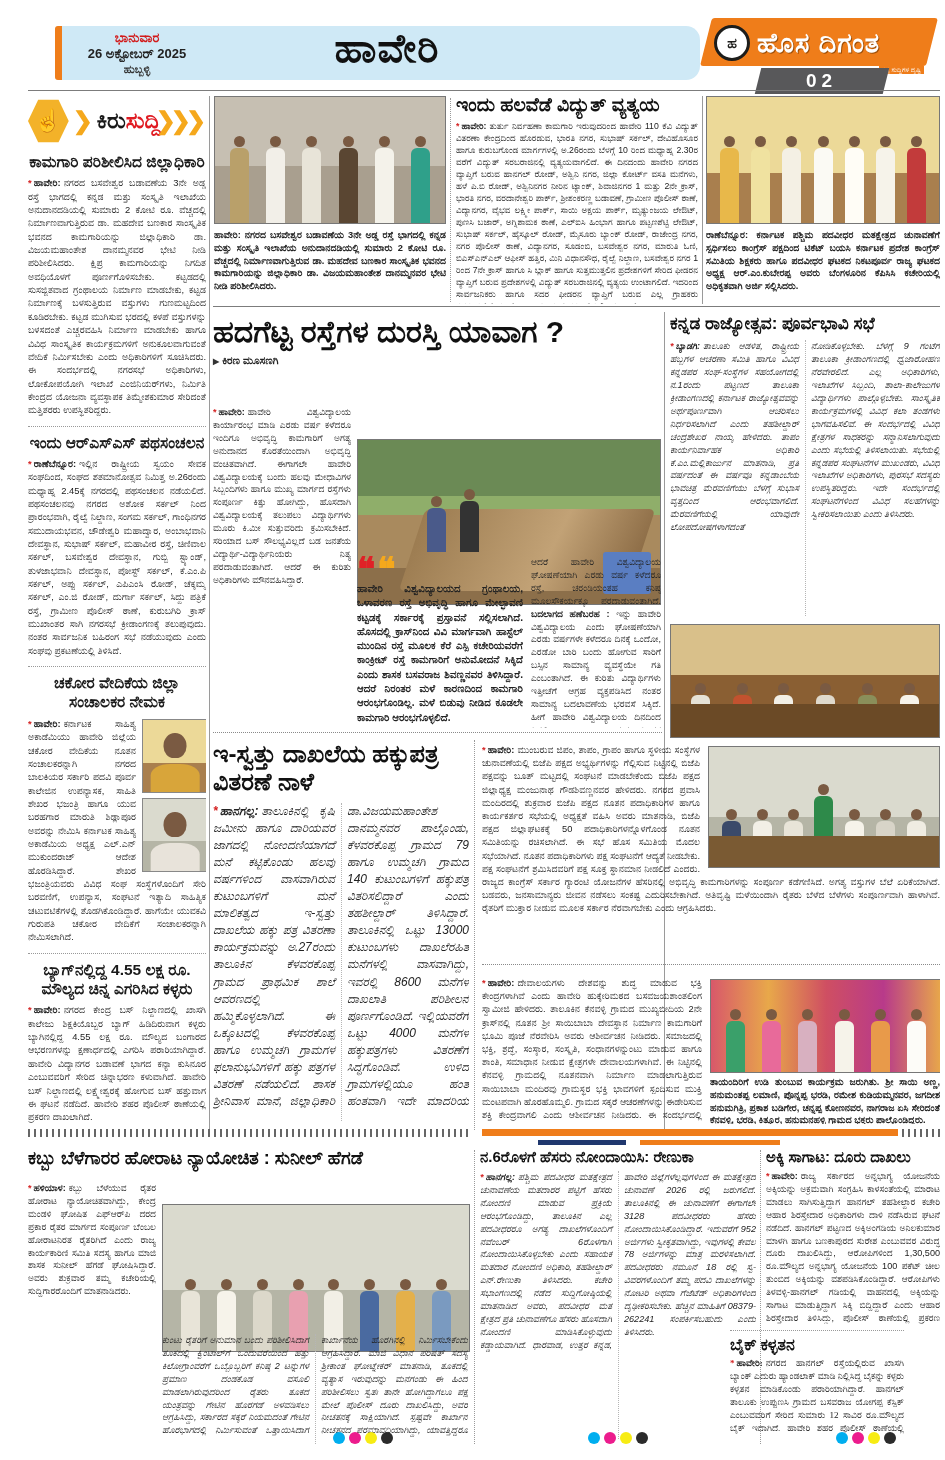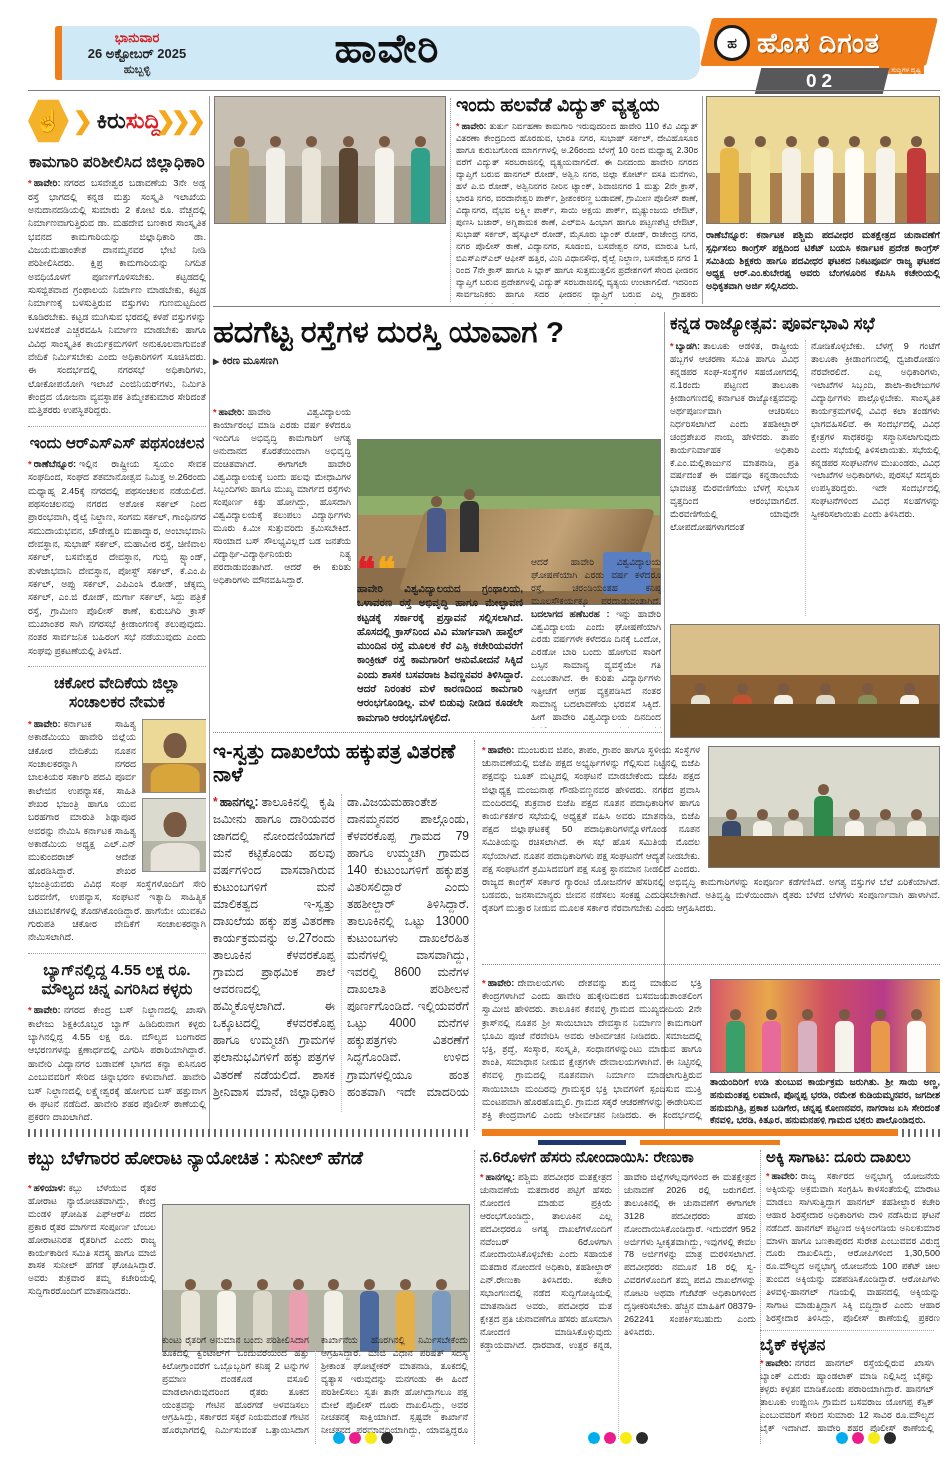--- a/index.html
+++ b/index.html
@@ -96,21 +96,21 @@
   .qm.red{color:#e02127;}
   .qm.yel{color:#f5a81c;}
   .qtext{font-size:10.2px;font-weight:700;line-height:1.4;color:#222;text-align:justify;}
   
   .fig-r{float:right;margin:2px 0 4px 8px;}
   .fig-r .caption{margin-top:3px;}
   
   .dots{display:flex;gap:4px;}
   .dot{width:12px;height:12px;border-radius:50%;}
   .c{background:#00aeef}.m{background:#ec1c8d}.y{background:#f7ec13}.k{background:#2b2b2b}
-  .cols2{column-count:2;column-gap:12px;column-rule:1px dotted #b5b5b5;}
+  .cols2{column-count:2;column-gap:12px;column-rule:1px dotted #b5b5b5;font-style:italic;}
 </style>
 </head>
 <body>
 
 <div class="page">
 
   <div class="abs mast-band"></div>
   <div class="abs mast-tab"></div>
   <div class="abs dateblock">
     <div class="day">ಭಾನುವಾರ</div>
@@ -214,20 +214,21 @@
         <div class="person" style="--shirt:#f4f2ea;">
             <div class="head"></div>
             <div class="torso"></div>
           </div>
         <div class="person" style="--shirt:#2fa08a;">
             <div class="head"></div>
             <div class="torso"></div>
           </div>
       </div>
     </div>
+    <p class="caption" style="margin:5px 0 0;">ಹಾವೇರಿ: ನಗರದ ಬಸವೇಶ್ವರ ಬಡಾವಣೆಯ 3ನೇ ಅಡ್ಡ ರಸ್ತೆ ಭಾಗದಲ್ಲಿ ಕನ್ನಡ ಮತ್ತು ಸಂಸ್ಕೃತಿ ಇಲಾಖೆಯ ಅನುದಾನದಡಿಯಲ್ಲಿ ಸುಮಾರು 2 ಕೋಟಿ ರೂ. ವೆಚ್ಚದಲ್ಲಿ ನಿರ್ಮಾಣವಾಗುತ್ತಿರುವ ಡಾ. ಮಹದೇವ ಬಣಕಾರ ಸಾಂಸ್ಕೃತಿಕ ಭವನದ ಕಾಮಗಾರಿಯನ್ನು ಜಿಲ್ಲಾಧಿಕಾರಿ ಡಾ. ವಿಜಯಮಹಾಂತೇಶ ದಾನಮ್ಮನವರ ಭೇಟಿ ನೀಡಿ ಪರಿಶೀಲಿಸಿದರು.</p>
   </div>
 
   <div class="abs clip" style="left:456px;top:94px;width:242px;height:210px;">
     <div class="headline-md">ಇಂದು ಹಲವೆಡೆ ವಿದ್ಯುತ್ ವ್ಯತ್ಯಯ</div>
     <p class="bodytext" style="margin:4px 0 0;font-size:8.7px;line-height:1.38;"><span class="star">*</span><b class="dl">ಹಾವೇರಿ:</b><span>ತುರ್ತು ನಿರ್ವಹಣಾ ಕಾಮಗಾರಿ ಇರುವುದರಿಂದ ಹಾವೇರಿ 110 ಕೆವಿ ವಿದ್ಯುತ್ ವಿತರಣಾ ಕೇಂದ್ರದಿಂದ ಹೊರಡುವ, ಭಾರತಿ ನಗರ, ಸುಭಾಷ್ ಸರ್ಕಲ್, ದೇವಿಹೊಸೂರ ಹಾಗೂ ಕುರುಬಗೊಂಡ ಮಾರ್ಗಗಳಲ್ಲಿ ಅ.26ರಂದು ಬೆಳಗ್ಗೆ 10 ರಿಂದ ಮಧ್ಯಾಹ್ನ 2.30ರ ವರೆಗೆ ವಿದ್ಯುತ್ ಸರಬರಾಜಿನಲ್ಲಿ ವ್ಯತ್ಯಯವಾಗಲಿದೆ. ಈ ದಿನದಂದು ಹಾವೇರಿ ನಗರದ ವ್ಯಾಪ್ತಿಗೆ ಬರುವ ಹಾನಗಲ್ ರೋಡ್, ಅಶ್ವಿನಿ ನಗರ, ಜಿಲ್ಲಾ ಕೋರ್ಟ್ ವಸತಿ ಮನೆಗಳು, ಹಳೆ ಪಿ.ಬಿ ರೋಡ್, ಅಶ್ವಿನಿನಗರ ನೀರಿನ ಟ್ಯಾಂಕ್, ಶಿವಾಜಿನಗರ 1 ಮತ್ತು 2ನೇ ಕ್ರಾಸ್, ಭಾರತಿ ನಗರ, ವರದಾನೇಶ್ವರಿ ಪಾರ್ಕ್, ಶ್ರೀಶಂಕರಣ್ಣ ಬಡಾವಣೆ, ಗ್ರಾಮೀಣ ಪೊಲೀಸ್ ಠಾಣೆ, ವಿದ್ಯಾನಗರ, ವೈಭವ ಲಕ್ಷ್ಮೀ ಪಾರ್ಕ್, ಸಾಯಿ ಅಕ್ಷಯ ಪಾರ್ಕ್, ಮೃತ್ಯುಂಜಯ ಲೇಔಟ್, ಪುಣಸಿ ಬಜಾರ್, ಅಗ್ನಿಶಾಮಕ ಠಾಣೆ, ಎಲ್‌ಐಸಿ ಹಿಂಭಾಗ ಹಾಗೂ ಪಟ್ಟಣಶೆಟ್ಟಿ ಲೇಔಟ್, ಸುಭಾಷ್ ಸರ್ಕಲ್, ಹೈಸ್ಕೂಲ್ ರೋಡ್, ಮೈಸೂರು ಬ್ಯಾಂಕ್ ರೋಡ್, ರಾಜೇಂದ್ರ ನಗರ, ನಗರ ಪೊಲೀಸ್ ಠಾಣೆ, ವಿದ್ಯಾನಗರ, ಸೂಡಂಬಿ, ಬಸವೇಶ್ವರ ನಗರ, ಮಾರುತಿ ಓಣಿ, ಬಿಎಸ್‌ಎನ್‌ಎಲ್ ಆಫೀಸ್ ಹತ್ತಿರ, ಮಿನಿ ವಿಧಾನಸೌಧ, ರೈಲ್ವೆ ನಿಲ್ದಾಣ, ಬಸವೇಶ್ವರ ನಗರ 1 ರಿಂದ 7ನೇ ಕ್ರಾಸ್ ಹಾಗೂ ಸಿ ಬ್ಲಾಕ್ ಹಾಗೂ ಸುತ್ತಮುತ್ತಲಿನ ಪ್ರದೇಶಗಳಿಗೆ ಸೇರಿದ ಫೀಡರನ ವ್ಯಾಪ್ತಿಗೆ ಬರುವ ಪ್ರದೇಶಗಳಲ್ಲಿ ವಿದ್ಯುತ್ ಸರಬರಾಜಿನಲ್ಲಿ ವ್ಯತ್ಯಯ ಉಂಟಾಗಲಿದೆ. ಇದರಿಂದ ಸಾರ್ವಜನಿಕರು ಹಾಗೂ ಸದರ ಫೀಡರನ ವ್ಯಾಪ್ತಿಗೆ ಬರುವ ಎಲ್ಲ ಗ್ರಾಹಕರು ಸಹಕರಿಸಬೇಕೆಂದು ಹೆಸ್ಕಾಂ ಎಂಜಿನಿಯರ್ ಪ್ರಕಟಣೆಯಲ್ಲಿ ತಿಳಿಸಿದ್ದಾರೆ.</span></p>
   </div>
 
   <div class="abs" style="left:706px;top:96px;width:234px;">
     <div class="photo ph-warm" style="width:232px;height:126px;">
       <div class="people">
@@ -329,21 +330,21 @@
         <div class="person seated" style="--shirt:#f6f3ea;">
             <div class="head"></div>
             <div class="torso"></div>
           </div>
       </div>
       <div style="position:absolute;left:0;right:0;bottom:0;height:30%;background:#6b4a26;"></div>
     </div>
   </div>
 
   <div class="abs" style="left:213px;top:740px;width:256px;height:390px;">
-    <div class="headline-lg" style="font-size:20px;">ಇ-ಸ್ವತ್ತು ದಾಖಲೆಯ ಹಕ್ಕುಪತ್ರ ವಿತರಣೆ ನಾಳೆ</div>
+    <div class="headline-lg" style="font-size:24px;">ಇ-ಸ್ವತ್ತು ದಾಖಲೆಯ ಹಕ್ಕುಪತ್ರ ವಿತರಣೆ ನಾಳೆ</div>
     <div class="cols2 clip bodytext" style="margin-top:8px;height:318px;font-size:12px;">
       <span class="star">*</span><b class="dl">ಹಾನಗಲ್ಲ:</b><span>ತಾಲೂಕಿನಲ್ಲಿ ಕೃಷಿ ಜಮೀನು ಹಾಗೂ ದಾರಿಯವರ ಜಾಗದಲ್ಲಿ ನೋಂದಣಿಯಾಗದೆ ಮನೆ ಕಟ್ಟಿಕೊಂಡು ಹಲವು ವರ್ಷಗಳಿಂದ ವಾಸವಾಗಿರುವ ಕುಟುಂಬಗಳಿಗೆ ಮನೆ ಮಾಲಿಕತ್ವದ ಇ-ಸ್ವತ್ತು ದಾಖಲೆಯ ಹಕ್ಕು ಪತ್ರ ವಿತರಣಾ ಕಾರ್ಯಕ್ರಮವನ್ನು ಅ.27ರಂದು ತಾಲೂಕಿನ ಕೆಳವರಕೊಪ್ಪ ಗ್ರಾಮದ ಪ್ರಾಥಮಿಕ ಶಾಲೆ ಆವರಣದಲ್ಲಿ ಹಮ್ಮಿಕೊಳ್ಳಲಾಗಿದೆ. ಈ ಒಕ್ಕೂಟದಲ್ಲಿ ಕೆಳವರಕೊಪ್ಪ ಹಾಗೂ ಉಮ್ಮಚಗಿ ಗ್ರಾಮಗಳ ಫಲಾನುಭವಿಗಳಿಗೆ ಹಕ್ಕು ಪತ್ರಗಳ ವಿತರಣೆ ನಡೆಯಲಿದೆ. ಶಾಸಕ ಶ್ರೀನಿವಾಸ ಮಾನೆ, ಜಿಲ್ಲಾಧಿಕಾರಿ ಡಾ.ವಿಜಯಮಹಾಂತೇಶ ದಾನಮ್ಮನವರ ಪಾಲ್ಗೊಂಡು, ಕೆಳವರಕೊಪ್ಪ ಗ್ರಾಮದ 79 ಹಾಗೂ ಉಮ್ಮಚಗಿ ಗ್ರಾಮದ 140 ಕುಟುಂಬಗಳಿಗೆ ಹಕ್ಕುಪತ್ರ ವಿತರಿಸಲಿದ್ದಾರೆ ಎಂದು ತಹಶೀಲ್ದಾರ್ ತಿಳಿಸಿದ್ದಾರೆ. ತಾಲೂಕಿನಲ್ಲಿ ಒಟ್ಟು 13000 ಕುಟುಂಬಗಳು ದಾಖಲೆರಹಿತ ಮನೆಗಳಲ್ಲಿ ವಾಸವಾಗಿದ್ದು, ಇವರಲ್ಲಿ 8600 ಮನೆಗಳ ದಾಖಲಾತಿ ಪರಿಶೀಲನೆ ಪೂರ್ಣಗೊಂಡಿದೆ. ಇಲ್ಲಿಯವರೆಗೆ ಒಟ್ಟು 4000 ಮನೆಗಳ ಹಕ್ಕುಪತ್ರಗಳು ವಿತರಣೆಗೆ ಸಿದ್ಧಗೊಂಡಿವೆ. ಉಳಿದ ಗ್ರಾಮಗಳಲ್ಲಿಯೂ ಹಂತ ಹಂತವಾಗಿ ಇದೇ ಮಾದರಿಯ ಕಾರ್ಯಕ್ರಮಗಳನ್ನು ಹಮ್ಮಿಕೊಳ್ಳಲಾಗುವುದು. ಫಲಾನುಭವಿಗಳು ಅಗತ್ಯ ದಾಖಲೆಗಳೊಂದಿಗೆ ಕಾರ್ಯಕ್ರಮದಲ್ಲಿ ಪಾಲ್ಗೊಳ್ಳಬೇಕು ಎಂದು ಗ್ರಾಮ ಆಡಳಿತಾಧಿಕಾರಿಗಳು ಪ್ರಕಟಣೆಯಲ್ಲಿ ತಿಳಿಸಿದ್ದಾರೆ.</span>
     </div>
     <div class="abs photo ph-portrait" style="left:102px;top:108px;width:74px;height:98px;border:2px solid #fff;outline:1px solid #888;">
       <div class="bust" style="--shirt:#b04a52;">
           <div class="head"></div>
           <div class="shoulders"></div>
         </div>
     </div>
   </div>
@@ -473,21 +474,21 @@
     <div class="cols2 clip bodytext" style="margin-top:5px;height:268px;font-size:9.1px;">
       <span class="star">*</span><b class="dl">ಹಾನಗಲ್ಲ:</b><span>ಪಶ್ಚಿಮ ಪದವೀಧರ ಮತಕ್ಷೇತ್ರದ ಚುನಾವಣೆಯ ಮತದಾರರ ಪಟ್ಟಿಗೆ ಹೆಸರು ನೋಂದಣಿ ಮಾಡುವ ಪ್ರಕ್ರಿಯೆ ಆರಂಭಗೊಂಡಿದ್ದು, ತಾಲೂಕಿನ ಎಲ್ಲ ಪದವೀಧರರೂ ಅಗತ್ಯ ದಾಖಲೆಗಳೊಂದಿಗೆ ನವೆಂಬರ್ 6ರೊಳಗಾಗಿ ನೋಂದಾಯಿಸಿಕೊಳ್ಳಬೇಕು ಎಂದು ಸಹಾಯಕ ಮತದಾರ ನೋಂದಣಿ ಅಧಿಕಾರಿ, ತಹಶೀಲ್ದಾರ್ ಎನ್.ರೇಣುಕಾ ತಿಳಿಸಿದರು. ಕಚೇರಿ ಸಭಾಂಗಣದಲ್ಲಿ ನಡೆದ ಸುದ್ದಿಗೋಷ್ಠಿಯಲ್ಲಿ ಮಾತನಾಡಿದ ಅವರು, ಪದವೀಧರ ಮತ ಕ್ಷೇತ್ರದ ಪ್ರತಿ ಚುನಾವಣೆಗೂ ಹೆಸರು ಹೊಸದಾಗಿ ನೋಂದಣಿ ಮಾಡಿಸಿಕೊಳ್ಳುವುದು ಕಡ್ಡಾಯವಾಗಿದೆ. ಧಾರವಾಡ, ಉತ್ತರ ಕನ್ನಡ, ಹಾವೇರಿ ಜಿಲ್ಲೆಗಳೆಲ್ಲವುಗಳಿಂದ ಈ ಮತಕ್ಷೇತ್ರದ ಚುನಾವಣೆ 2026 ರಲ್ಲಿ ಜರುಗಲಿದೆ. ತಾಲೂಕಿನಲ್ಲಿ ಈ ಚುನಾವಣೆಗೆ ಈಗಾಗಲೇ 3128 ಪದವೀಧರರು ಹೆಸರು ನೋಂದಾಯಿಸಿಕೊಂಡಿದ್ದಾರೆ. ಇದುವರೆಗೆ 952 ಅರ್ಜಿಗಳು ಸ್ವೀಕೃತವಾಗಿದ್ದು, ಇವುಗಳಲ್ಲಿ ಕೇವಲ 78 ಅರ್ಜಿಗಳನ್ನು ಮಾತ್ರ ಮರಳಿಸಲಾಗಿದೆ. ಪದವೀಧರರು ನಮೂನೆ 18 ರಲ್ಲಿ ಸ್ವ-ವಿವರಗಳೊಂದಿಗೆ ತಮ್ಮ ಪದವಿ ದಾಖಲೆಗಳನ್ನು ನೋಟರಿ ಅಥವಾ ಗೆಜೆಟೆಡ್ ಅಧಿಕಾರಿಗಳಿಂದ ದೃಢೀಕರಿಸಬೇಕು. ಹೆಚ್ಚಿನ ಮಾಹಿತಿಗೆ 08379-262241 ಸಂಪರ್ಕಿಸಬಹುದು ಎಂದು ತಿಳಿಸಿದರು.</span>
     </div>
   </div>
 
   <div class="abs clip" style="left:766px;top:1148px;width:174px;height:176px;">
     <div class="headline-sm">ಅಕ್ಕಿ ಸಾಗಾಟ: ದೂರು ದಾಖಲು</div>
     <p class="bodytext" style="margin:4px 0 0;font-size:9.1px;"><span class="star">*</span><b class="dl">ಹಾವೇರಿ:</b><span>ರಾಜ್ಯ ಸರ್ಕಾರದ ಅನ್ನಭಾಗ್ಯ ಯೋಜನೆಯ ಅಕ್ಕಿಯನ್ನು ಅಕ್ರಮವಾಗಿ ಸಂಗ್ರಹಿಸಿ ಕಾಳಸಂತೆಯಲ್ಲಿ ಮಾರಾಟ ಮಾಡಲು ಸಾಗಿಸುತ್ತಿದ್ದಾಗ ಹಾನಗಲ್ ತಹಶೀಲ್ದಾರ ಕಚೇರಿ ಆಹಾರ ಶಿರಸ್ತೇದಾರ ಅಧಿಕಾರಿಗಳು ದಾಳಿ ನಡೆಸಿರುವ ಘಟನೆ ನಡೆದಿದೆ. ಹಾನಗಲ್ ಪಟ್ಟಣದ ಅಕ್ಕಿಅಂಗಡಿಯ ಅನಿಲಕುಮಾರ ಮಾಳಗಿ ಹಾಗೂ ಬಣಕಾಪುರದ ಸುರೇಶ ಎಂಬುವವರ ವಿರುದ್ಧ ದೂರು ದಾಖಲಿಸಿದ್ದು, ಆರೋಪಿಗಳಿಂದ 1,30,500 ರೂ.ಮೌಲ್ಯದ ಅನ್ನಭಾಗ್ಯ ಯೋಜನೆಯ 100 ಪಕೆಟ್ ಚೀಲ ತುಂಬಿದ ಅಕ್ಕಿಯನ್ನು ವಶಪಡಿಸಿಕೊಂಡಿದ್ದಾರೆ. ಆರೋಪಿಗಳು ತಿಳವಳ್ಳಿ-ಹಾನಗಲ್ ಗಡಿಯಲ್ಲಿ ವಾಹನದಲ್ಲಿ ಅಕ್ಕಿಯನ್ನು ಸಾಗಾಟ ಮಾಡುತ್ತಿದ್ದಾಗ ಸಿಕ್ಕಿ ಬಿದ್ದಿದ್ದಾರೆ ಎಂದು ಆಹಾರ ಶಿರಸ್ತೇದಾರ ತಿಳಿಸಿದ್ದು, ಪೊಲೀಸ್ ಠಾಣೆಯಲ್ಲಿ ಪ್ರಕರಣ ದಾಖಲಾಗಿದೆ.</span></p>
   </div>
 
-  <div class="abs clip" style="left:760px;top:1330px;width:174px;height:100px;border-top:1px dotted #999;padding-top:4px;">
+  <div class="abs clip" style="left:730px;top:1330px;width:174px;height:100px;border-top:1px dotted #999;padding-top:4px;font-family:Liberation Serif, serif;">
     <div class="headline-sm" style="font-size:16px;">ಬೈಕ್ ಕಳ್ಳತನ</div>
     <p class="bodytext" style="margin:3px 0 0;font-size:9.1px;"><span class="star">*</span><b class="dl">ಹಾವೇರಿ:</b><span>ನಗರದ ಹಾನಗಲ್ ರಸ್ತೆಯಲ್ಲಿರುವ ಖಾಸಗಿ ಬ್ಯಾಂಕ್ ಎದುರು ಹ್ಯಾಂಡಲಾಕ್ ಮಾಡಿ ನಿಲ್ಲಿಸಿದ್ದ ಬೈಕನ್ನು ಕಳ್ಳರು ಕಳ್ಳತನ ಮಾಡಿಕೊಂಡು ಪರಾರಿಯಾಗಿದ್ದಾರೆ. ಹಾನಗಲ್ ತಾಲೂಕು ಉಪ್ಪುಣಸಿ ಗ್ರಾಮದ ಬಸವರಾಜ ಯೋಗಪ್ಪ ಕೆಸ್ಪಿಕ್ ಎಂಬುವವರಿಗೆ ಸೇರಿದ ಸುಮಾರು 12 ಸಾವಿರ ರೂ.ಮೌಲ್ಯದ ಬೈಕ್ ಇದಾಗಿದೆ. ಹಾವೇರಿ ಶಹರ ಪೊಲೀಸ್ ಠಾಣೆಯಲ್ಲಿ ಪ್ರಕರಣ ದಾಖಲಾಗಿದೆ.</span></p>
   </div>
 
   <div class="abs dots" style="left:333px;top:1432px;">
     <div class="dot c"></div>
       <div class="dot m"></div>
       <div class="dot y"></div>
       <div class="dot k"></div>
   </div>

